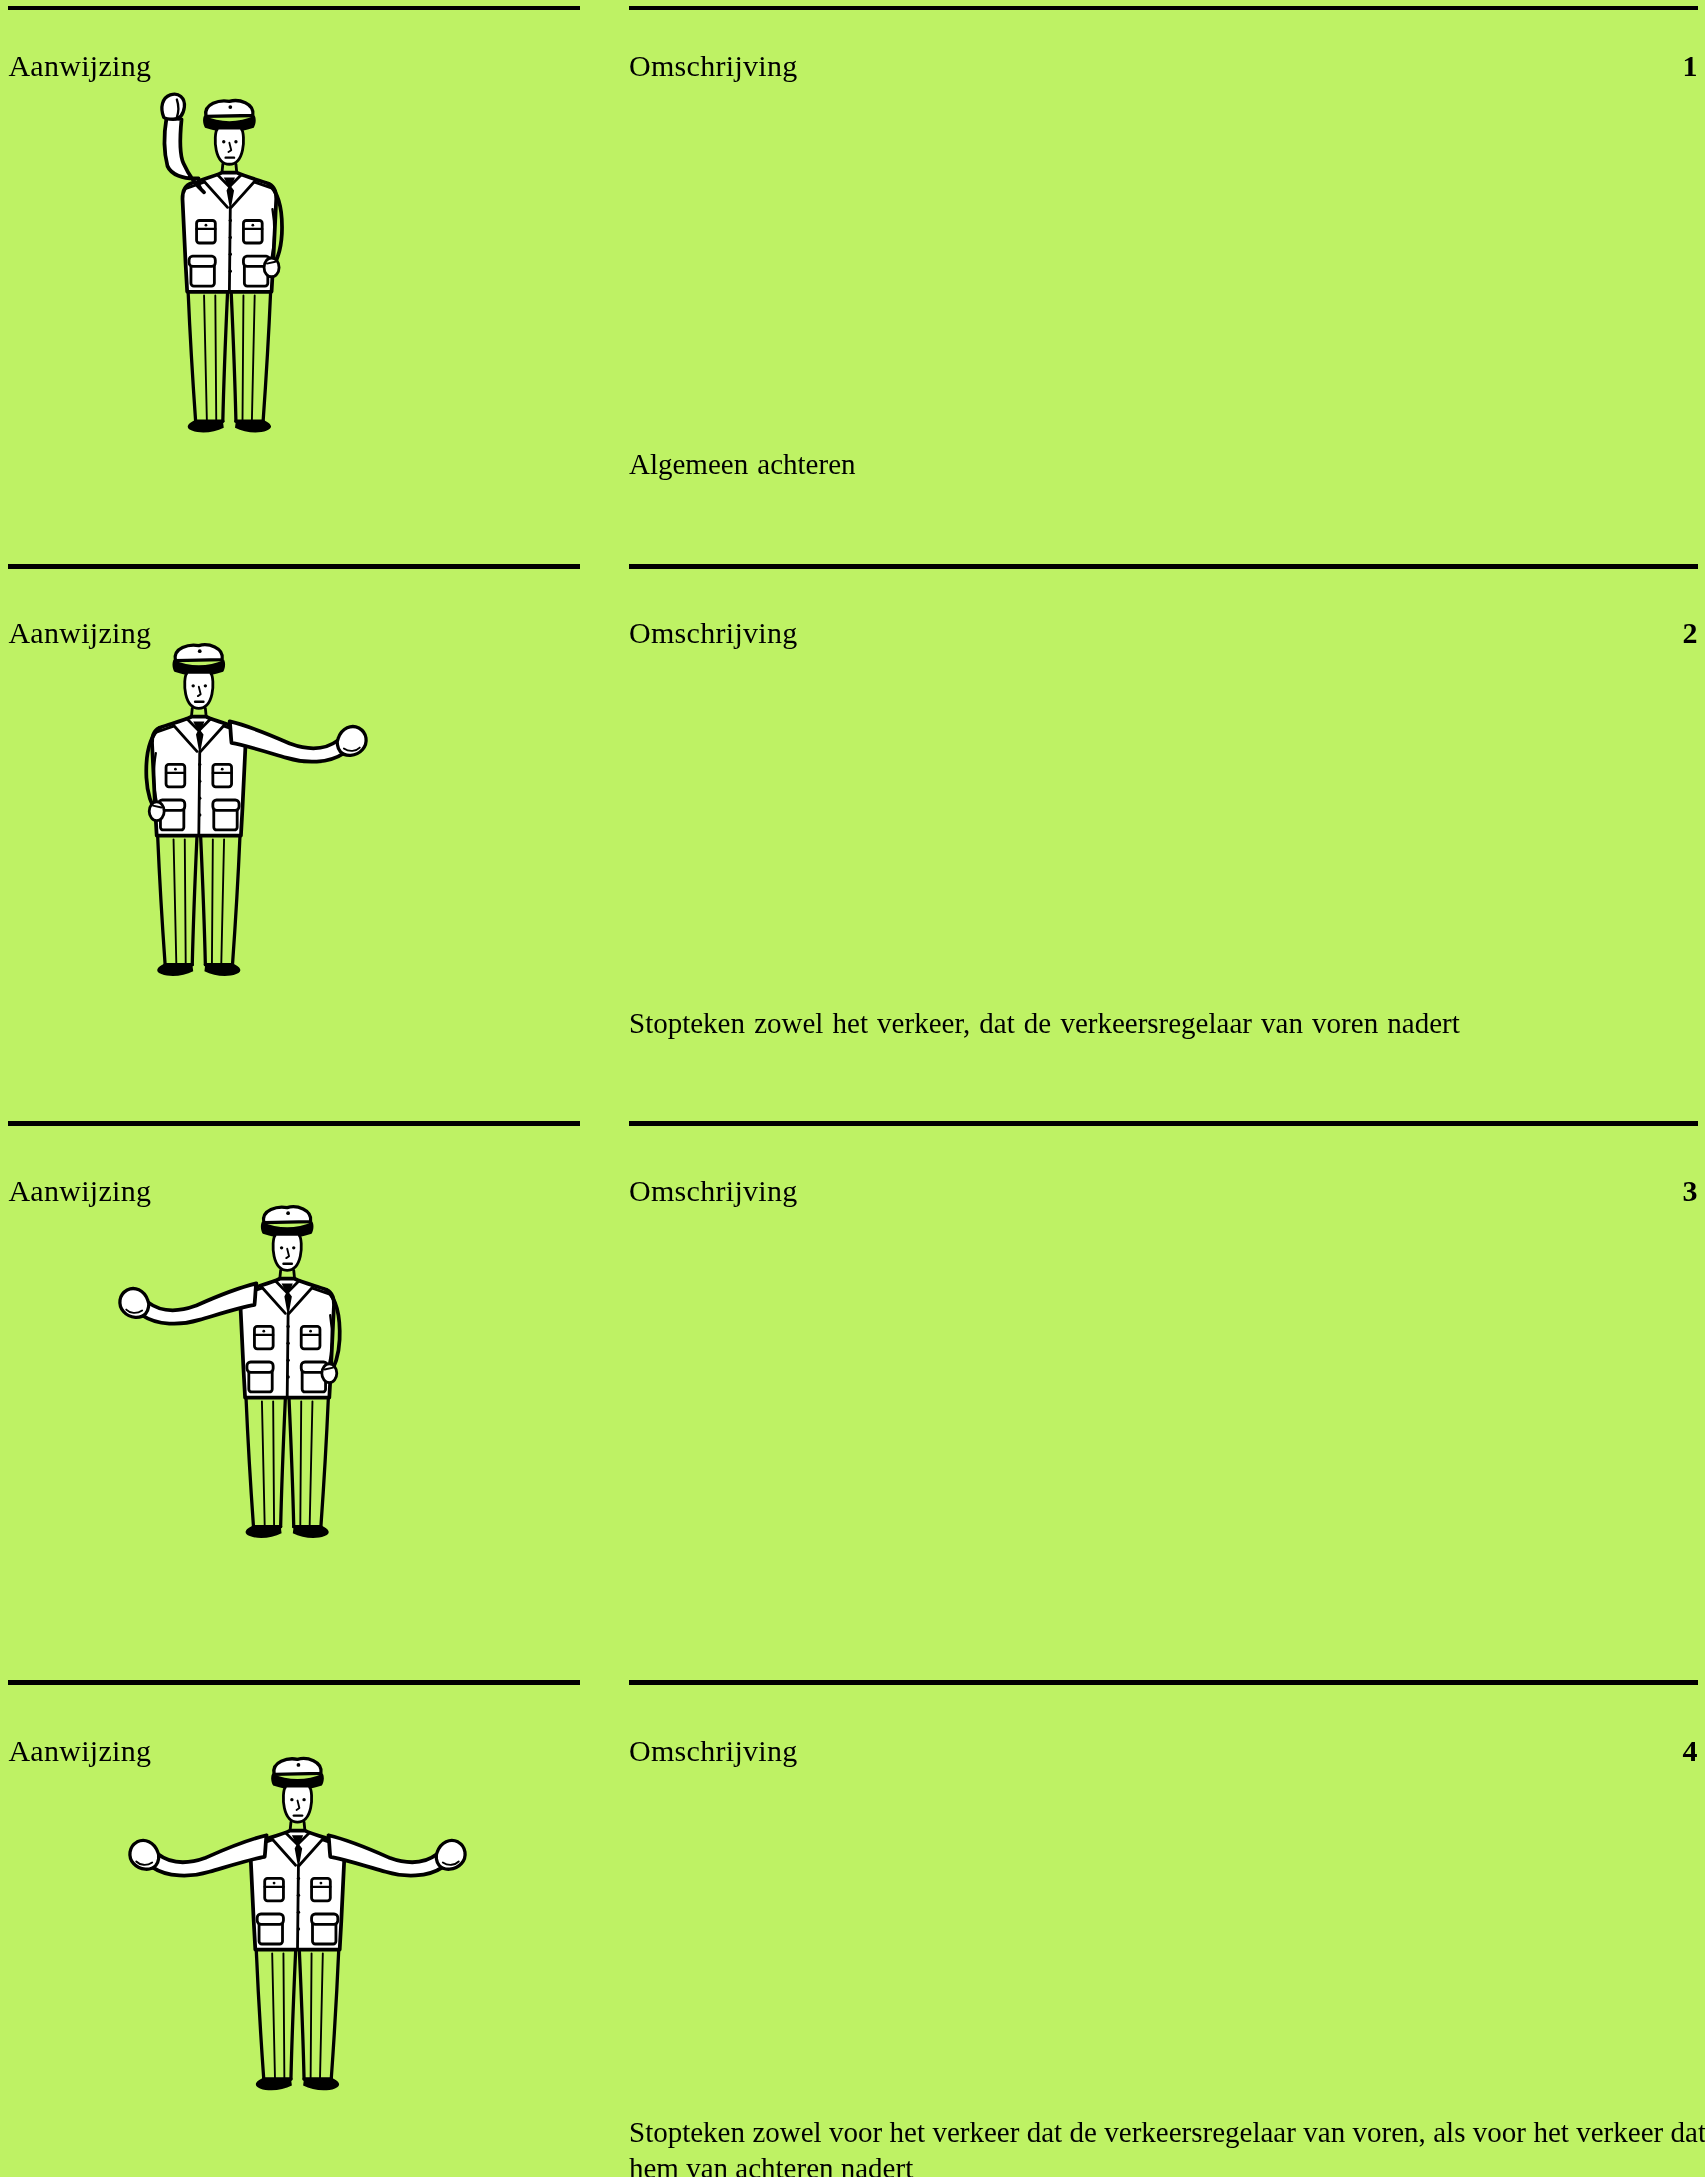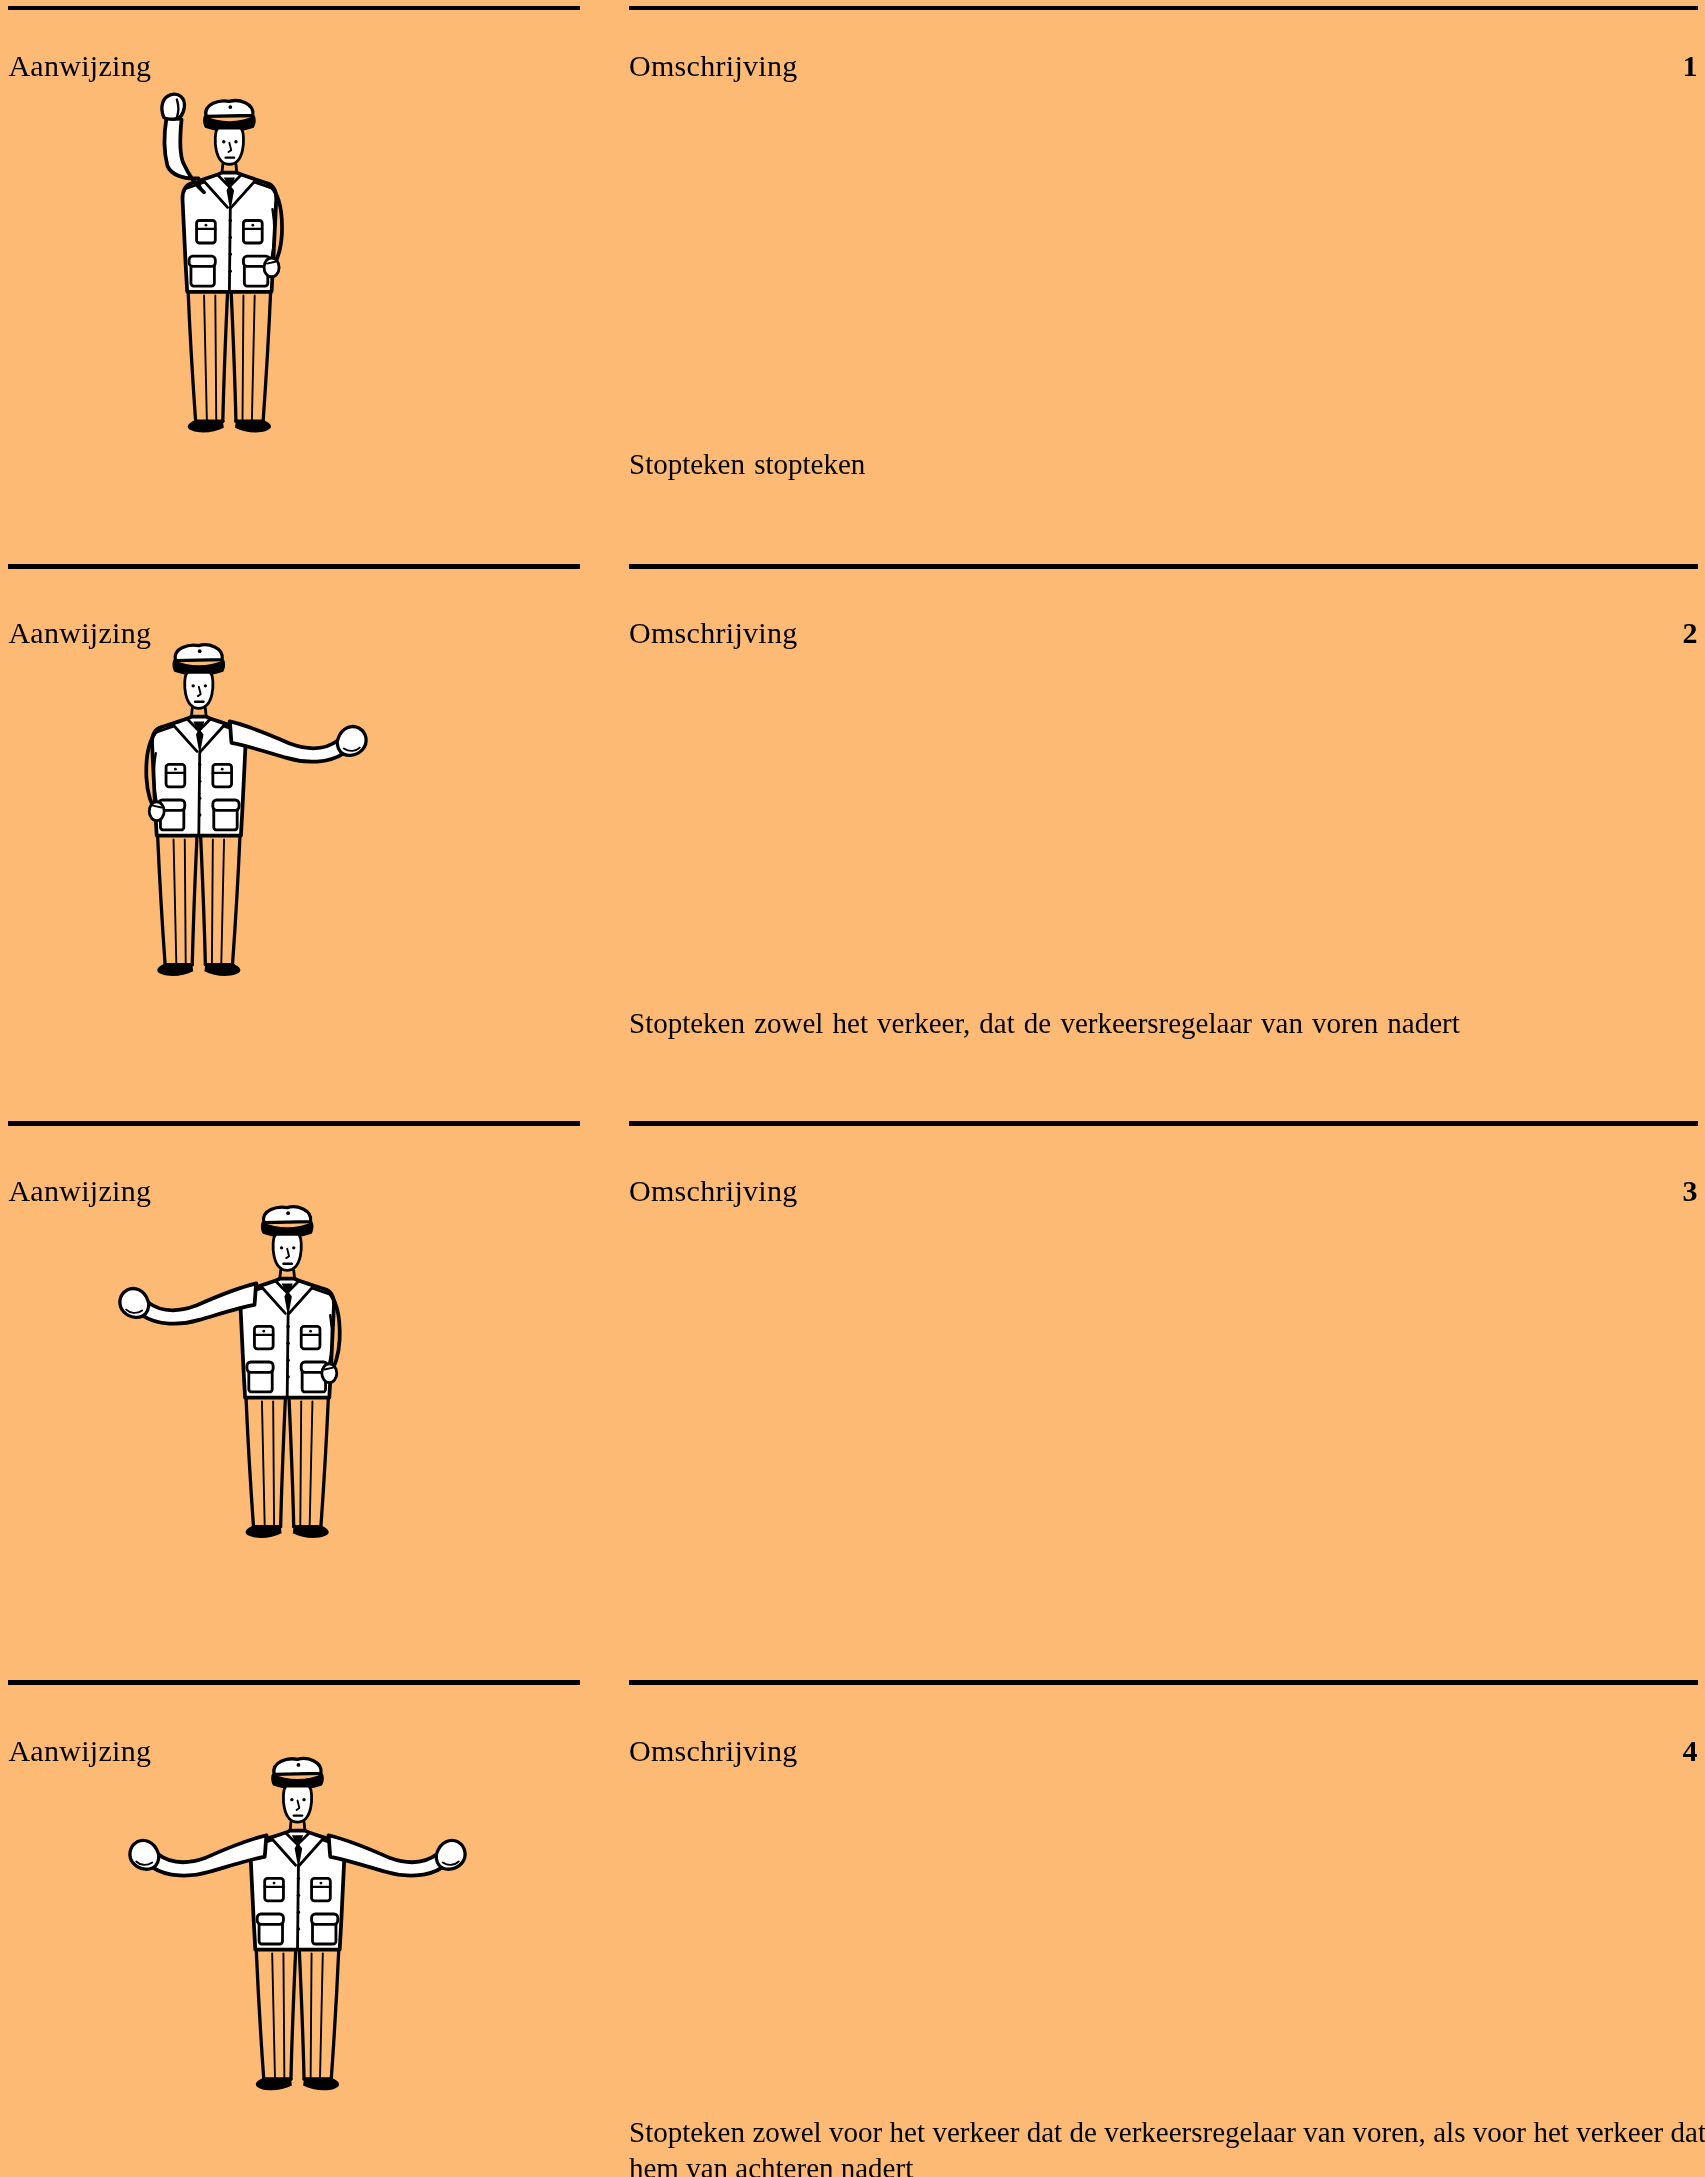--- a/index.html
+++ b/index.html
@@ -2,21 +2,21 @@
 <html lang="nl" style="font-size:15px"><head>
 <meta charset="utf-8">
 <style>
   html, body {
     margin: 0; padding: 0; background: #ffffff;
   }
   .page {
     position: relative;
     width: 1705px;
     height: 2177px;
-    background: #fdba74;
+    background: #bef264;
     color: #000000;
     font-family: "Liberation Serif", serif;
     overflow: hidden;
   }
   section { position: absolute; left: 0; width: 1705px; }
   .s1 { top: 5.6px;    height: 558px; }
   .s2 { top: 564px;  height: 557px; }
   .s3 { top: 1121px; height: 558px; }
   .s4 { top: 1680px; height: 498px; }
 
@@ -159,21 +159,21 @@
     <div class="lbl lbl-a">Aanwijzing</div>
     <div class="lbl lbl-o">Omschrijving</div>
     <div class="num">1</div>
     <figure class="fig1">
       <svg width="169" height="375" viewBox="-108 -40 180 400" role="img" aria-label="verkeersregelaar met rechterarm omhoog (algemeen stopteken)">
         <use href="#officer-body" xlink:href="#officer-body"></use>
         <use href="#arm-down-right" xlink:href="#arm-down-right"></use>
         <use href="#arm-raised-left" xlink:href="#arm-raised-left"></use>
       </svg>
     </figure>
-    <p class="desc">Stopteken stopteken</p>
+    <p class="desc">Algemeen achteren</p>
   </section>
 
   <section class="s2">
     <div class="rule rule-l"></div>
     <div class="rule rule-r"></div>
     <div class="lbl lbl-a">Aanwijzing</div>
     <div class="lbl lbl-o">Omschrijving</div>
     <div class="num">2</div>
     <figure class="fig2">
       <svg width="277" height="349" viewBox="-112 -12 296 372" role="img" aria-label="verkeersregelaar met arm zijwaarts gestrekt naar rechts">

